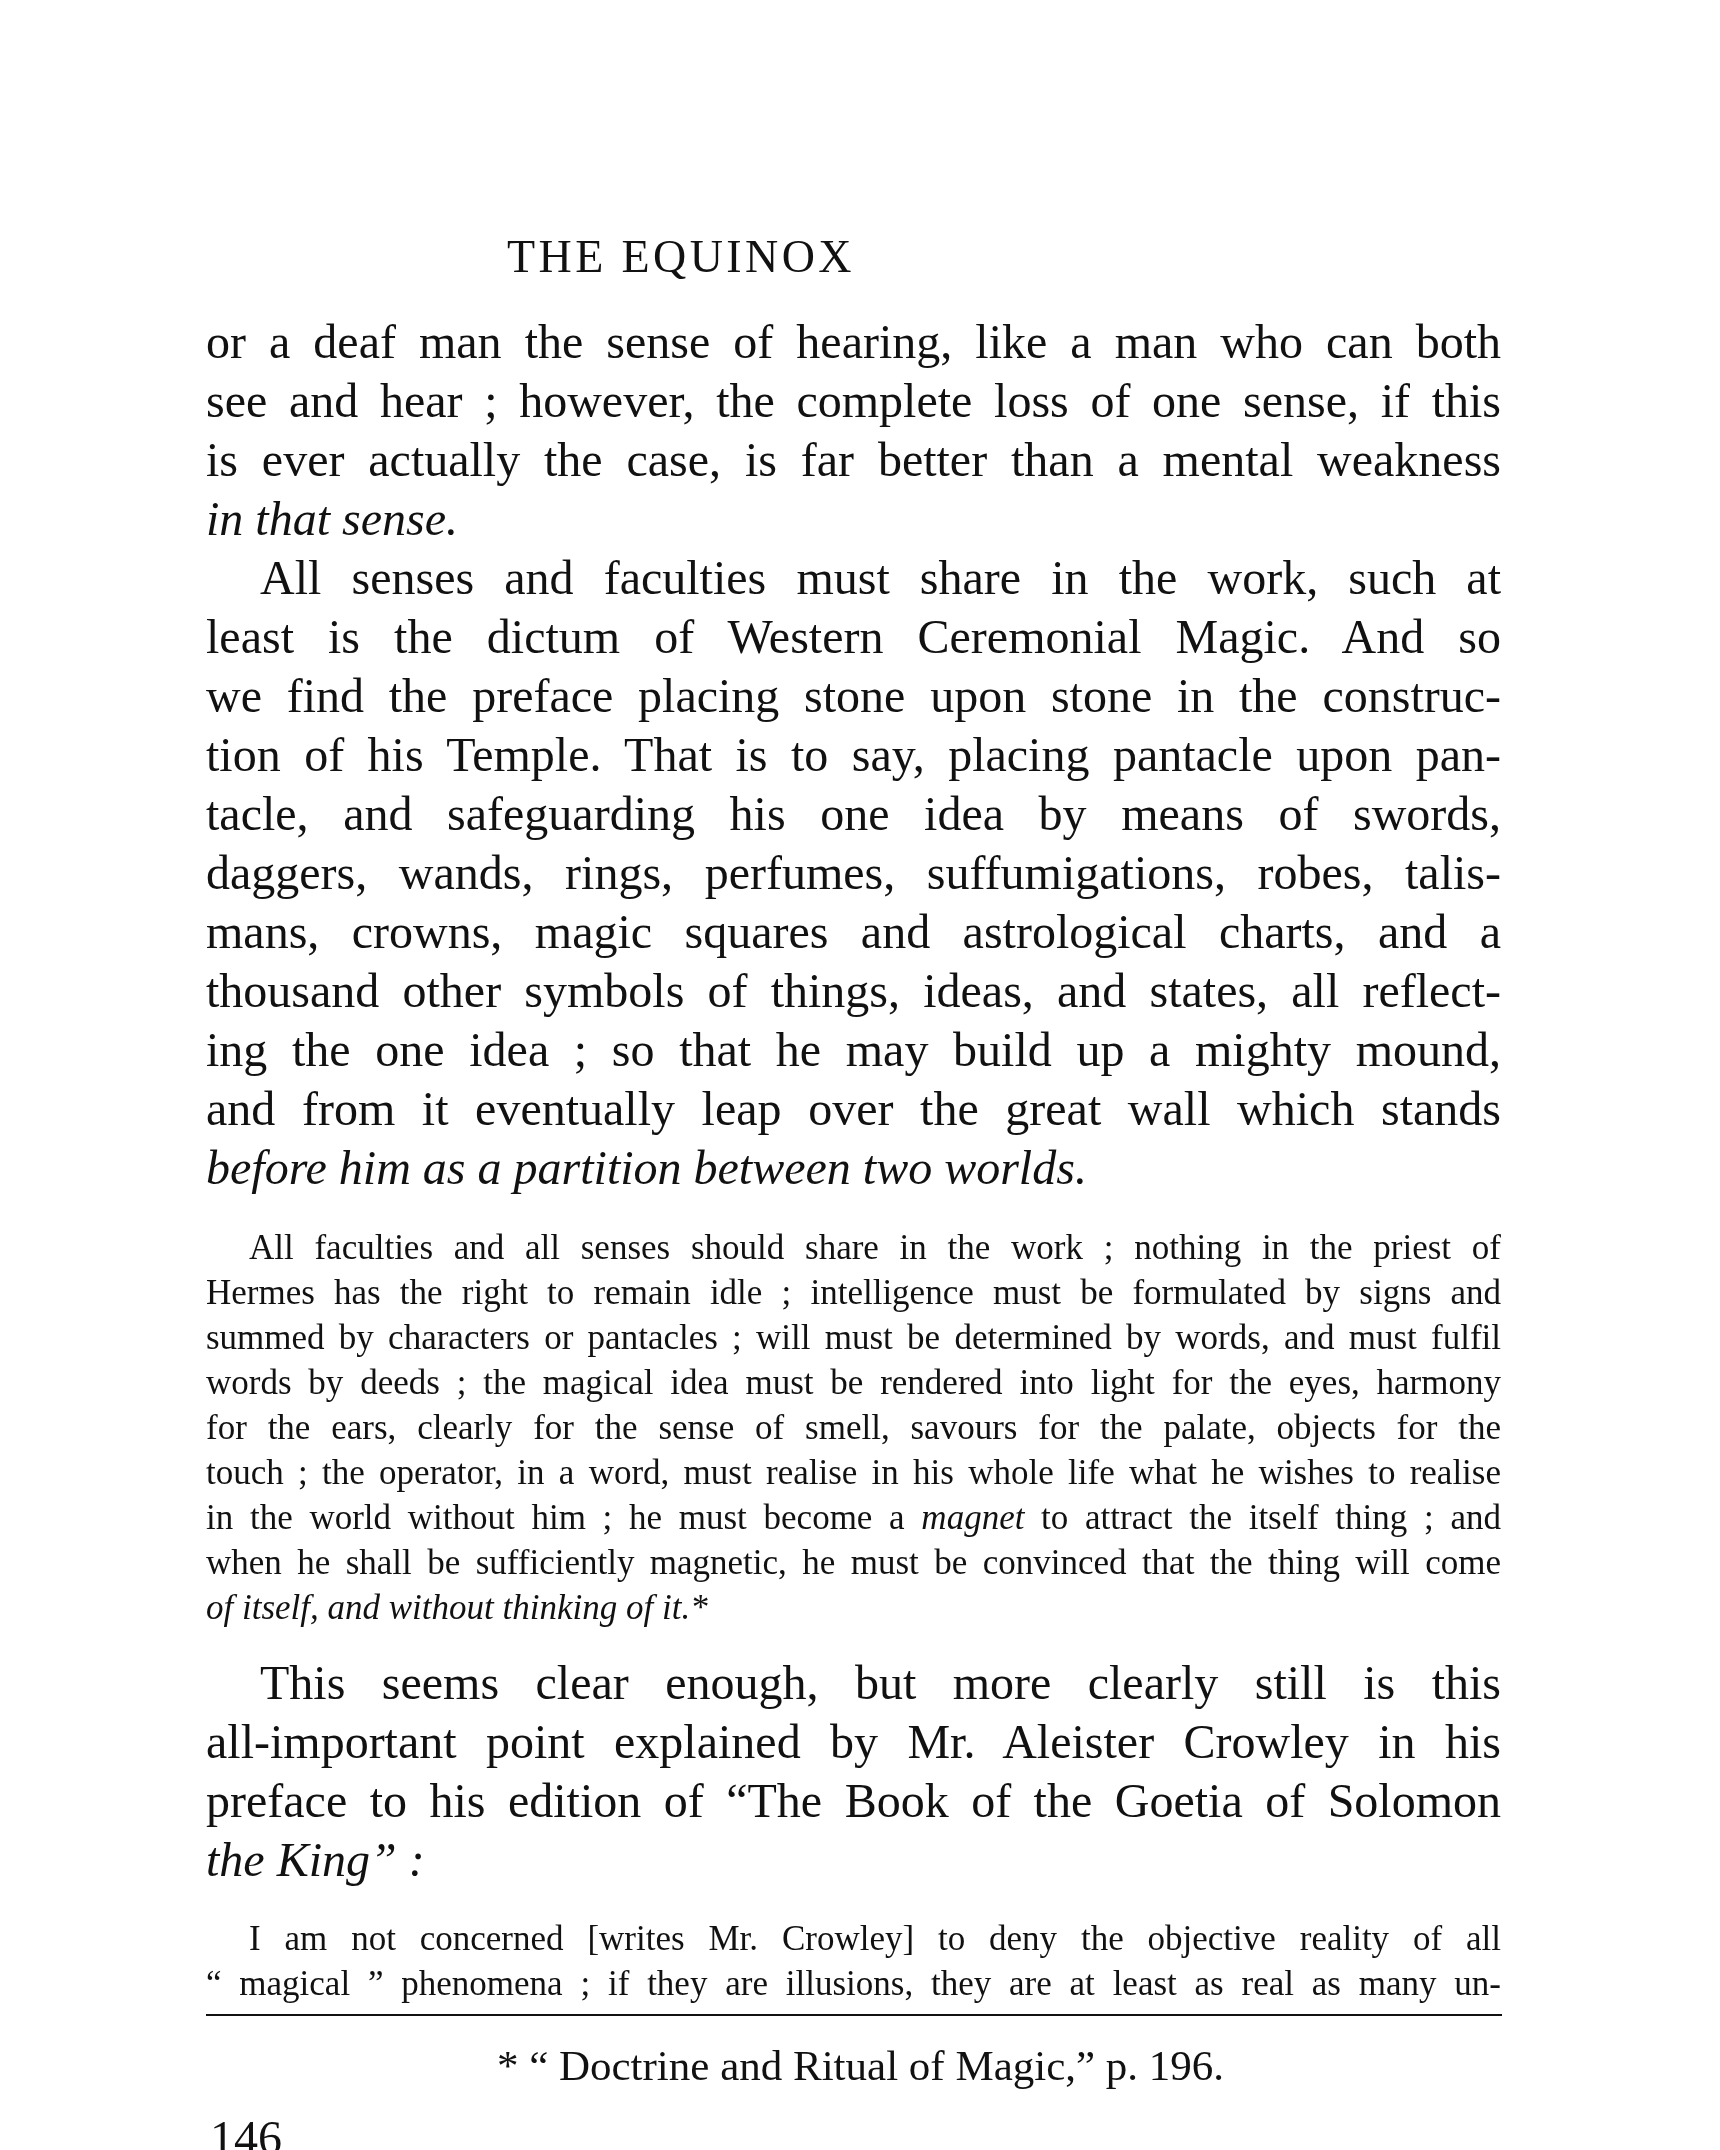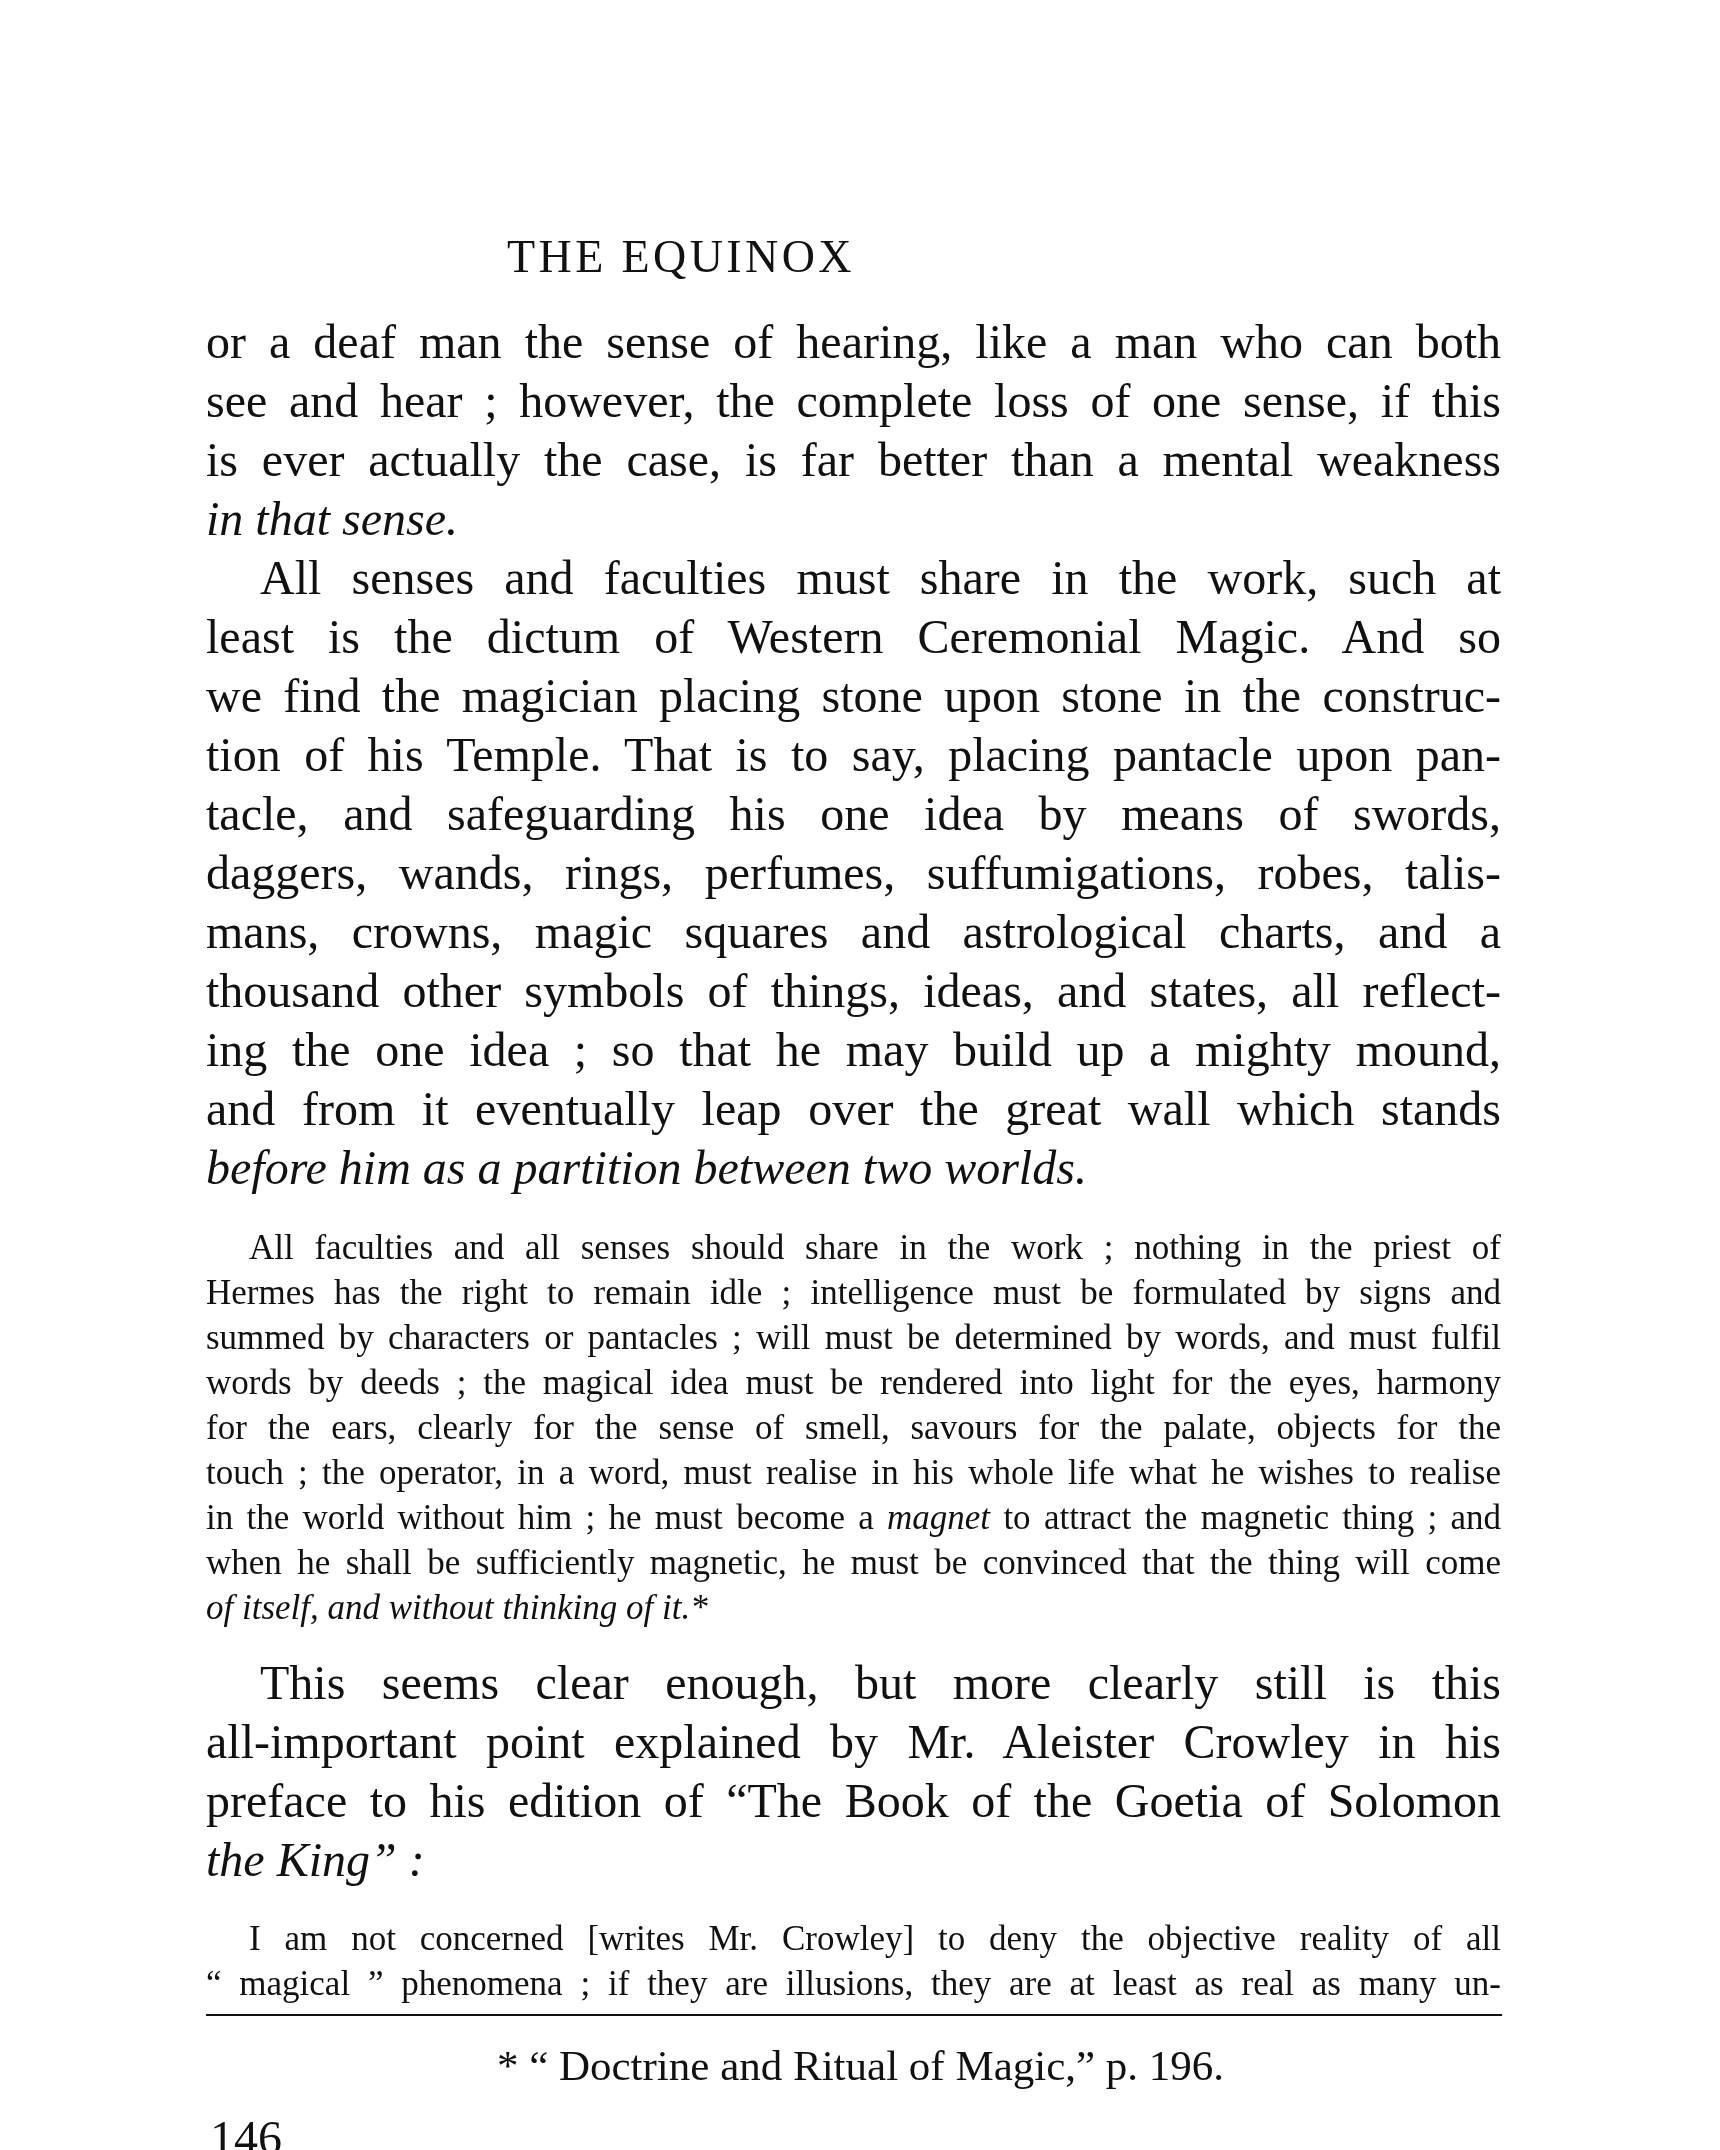--- a/index.html
+++ b/index.html
@@ -27,39 +27,39 @@
 <div class="block big" style="top:312px;">
   <span class="line">or a deaf man the sense of hearing, like a man who can both</span>
   <span class="line">see and hear ; however, the complete loss of one sense, if this</span>
   <span class="line">is ever actually the case, is far better than a mental weakness</span>
   <span class="line last">in that sense.</span>
 </div>
 
 <div class="block big" style="top:548px;">
   <span class="line indent">All senses and faculties must share in the work, such at</span>
   <span class="line">least is the dictum of Western Ceremonial Magic. And so</span>
-  <span class="line">we find the magician placing stone upon stone in the construc-</span>
+  <span class="line">we find the preface placing stone upon stone in the construc-</span>
   <span class="line">tion of his Temple. That is to say, placing pantacle upon pan-</span>
   <span class="line">tacle, and safeguarding his one idea by means of swords,</span>
   <span class="line">daggers, wands, rings, perfumes, suffumigations, robes, talis-</span>
   <span class="line">mans, crowns, magic squares and astrological charts, and a</span>
   <span class="line">thousand other symbols of things, ideas, and states, all reflect-</span>
   <span class="line">ing the one idea ; so that he may build up a mighty mound,</span>
   <span class="line">and from it eventually leap over the great wall which stands</span>
   <span class="line last">before him as a partition between two worlds.</span>
 </div>
 
 <div class="block small" style="top:1225px;">
   <span class="line indent-s">All faculties and all senses should share in the work ; nothing in the priest of</span>
   <span class="line">Hermes has the right to remain idle ; intelligence must be formulated by signs and</span>
   <span class="line">summed by characters or pantacles ; will must be determined by words, and must fulfil</span>
   <span class="line">words by deeds ; the magical idea must be rendered into light for the eyes, harmony</span>
   <span class="line">for the ears, clearly for the sense of smell, savours for the palate, objects for the</span>
   <span class="line">touch ; the operator, in a word, must realise in his whole life what he wishes to realise</span>
-  <span class="line"><span>in the world without him ; he must become a </span><em>magnet</em><span> to attract the magnetic thing ; and</span></span>
+  <span class="line"><span>in the world without him ; he must become a </span><em>magnet</em><span> to attract the itself thing ; and</span></span>
   <span class="line">when he shall be sufficiently magnetic, he must be convinced that the thing will come</span>
   <span class="line last">of itself, and without thinking of it.*</span>
 </div>
 
 <div class="block big" style="top:1653px;">
   <span class="line indent">This seems clear enough, but more clearly still is this</span>
   <span class="line">all-important point explained by Mr. Aleister Crowley in his</span>
   <span class="line">preface to his edition of “The Book of the Goetia of Solomon</span>
   <span class="line last">the King” :</span>
 </div>

